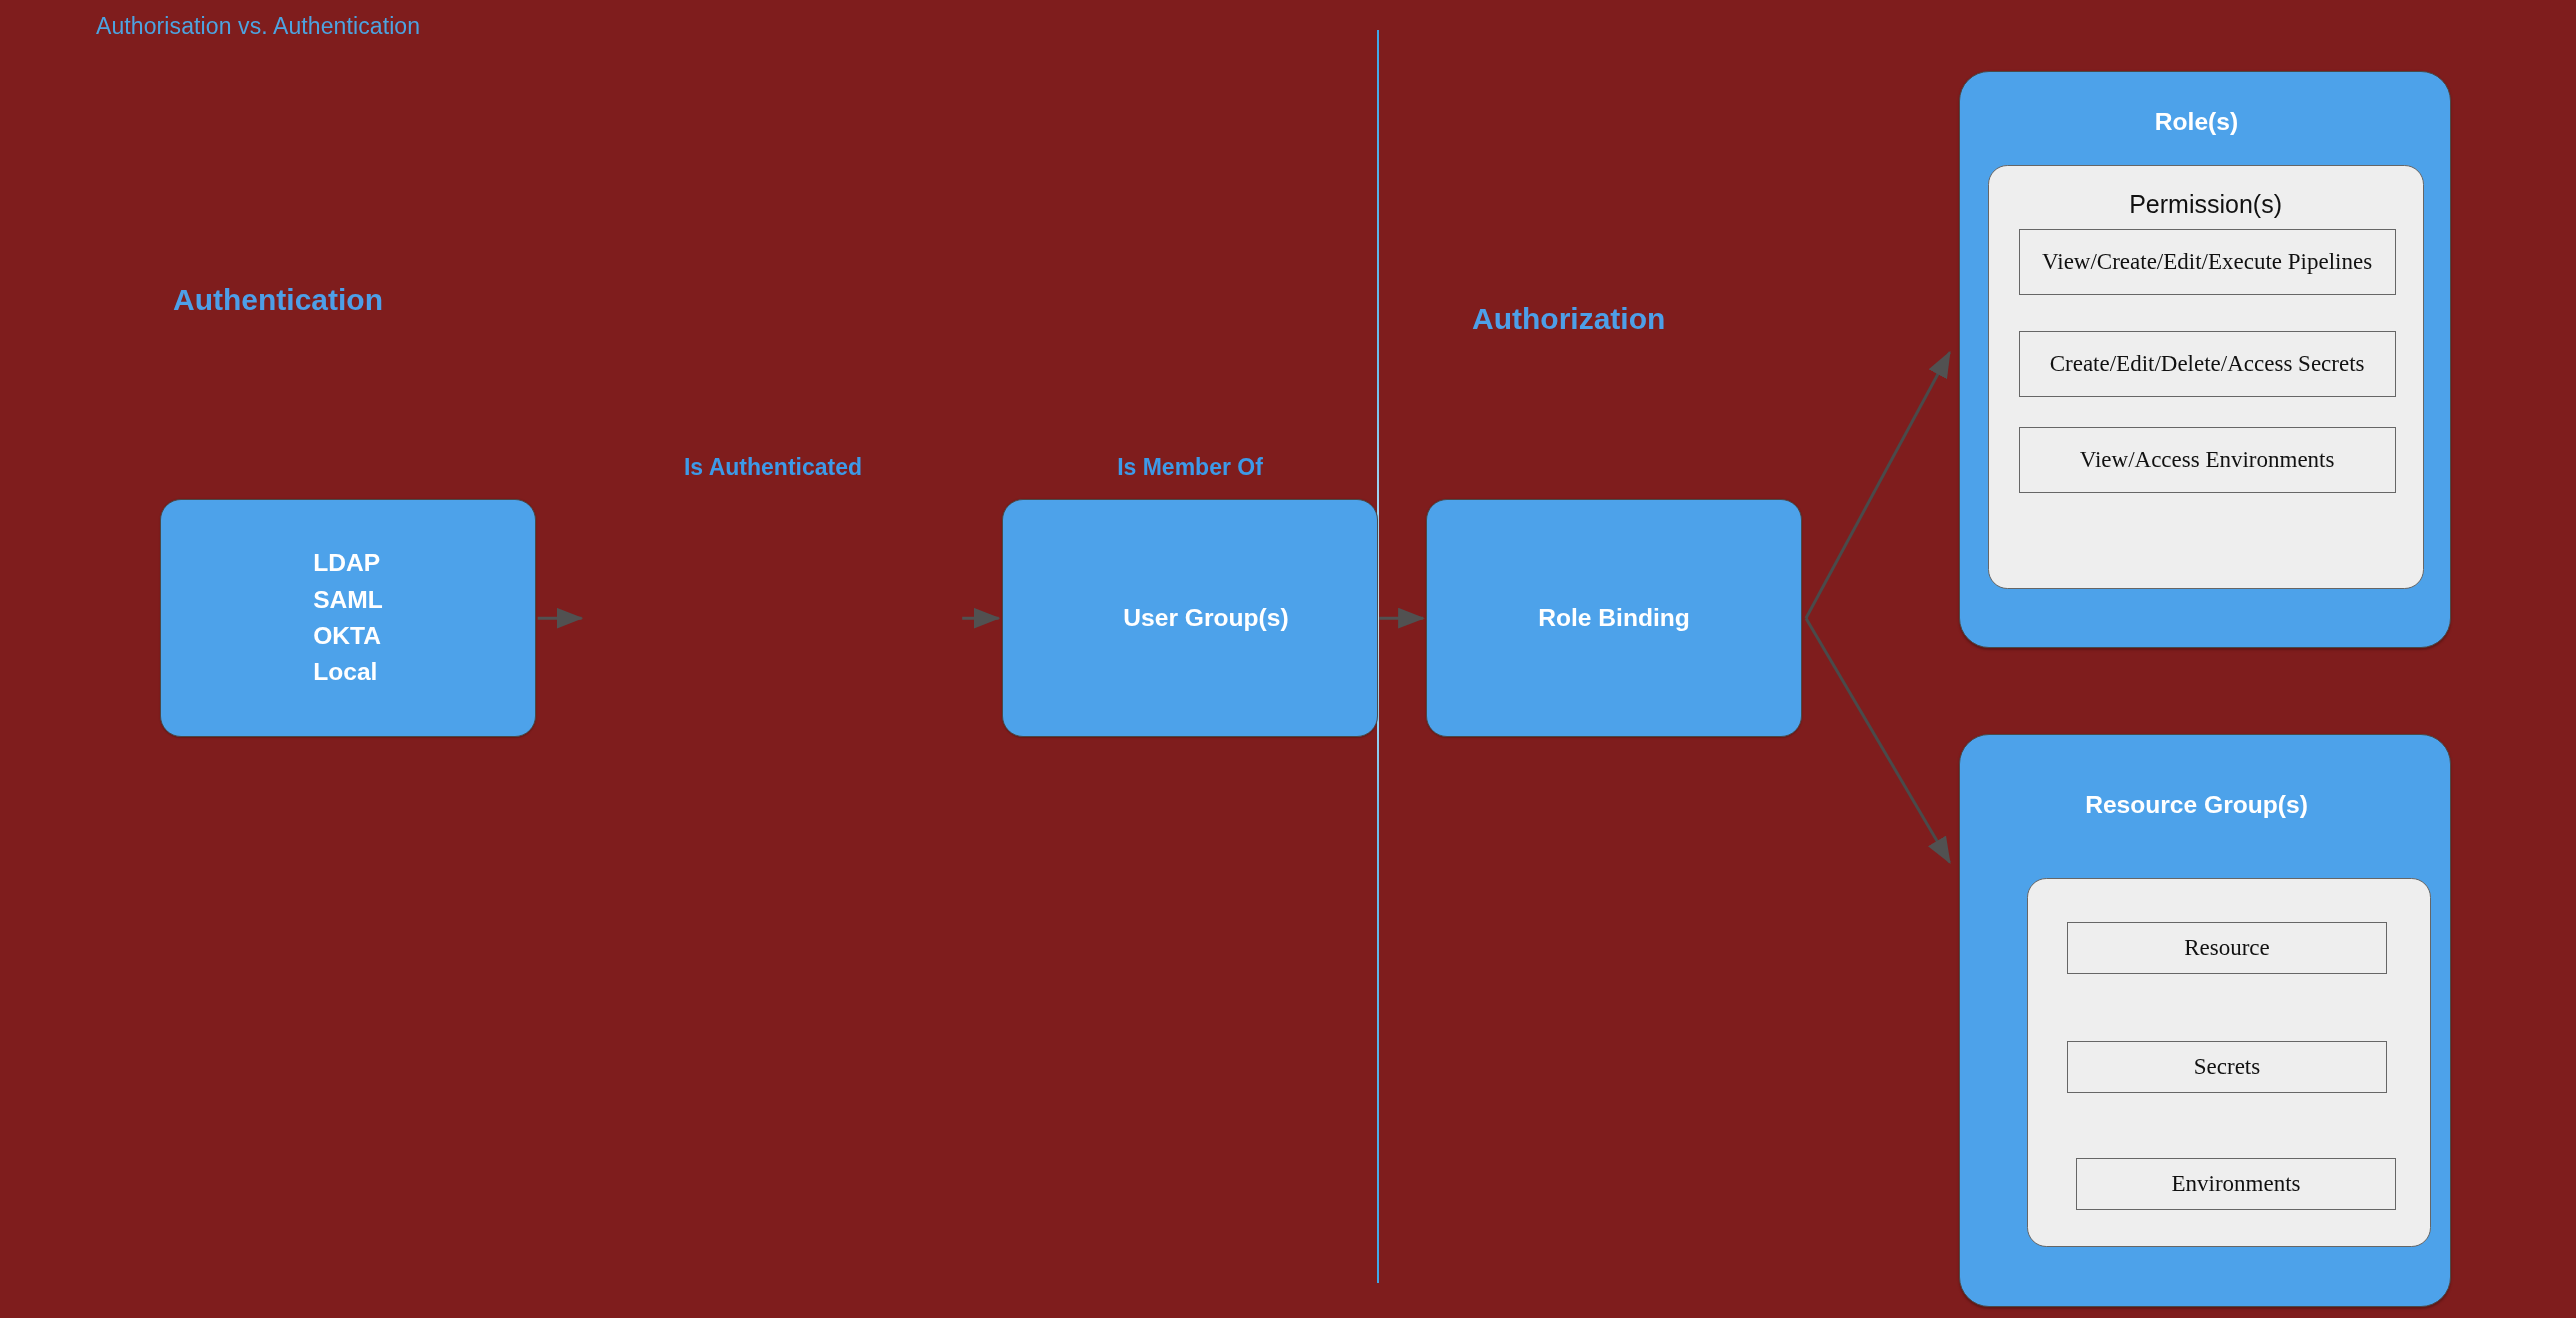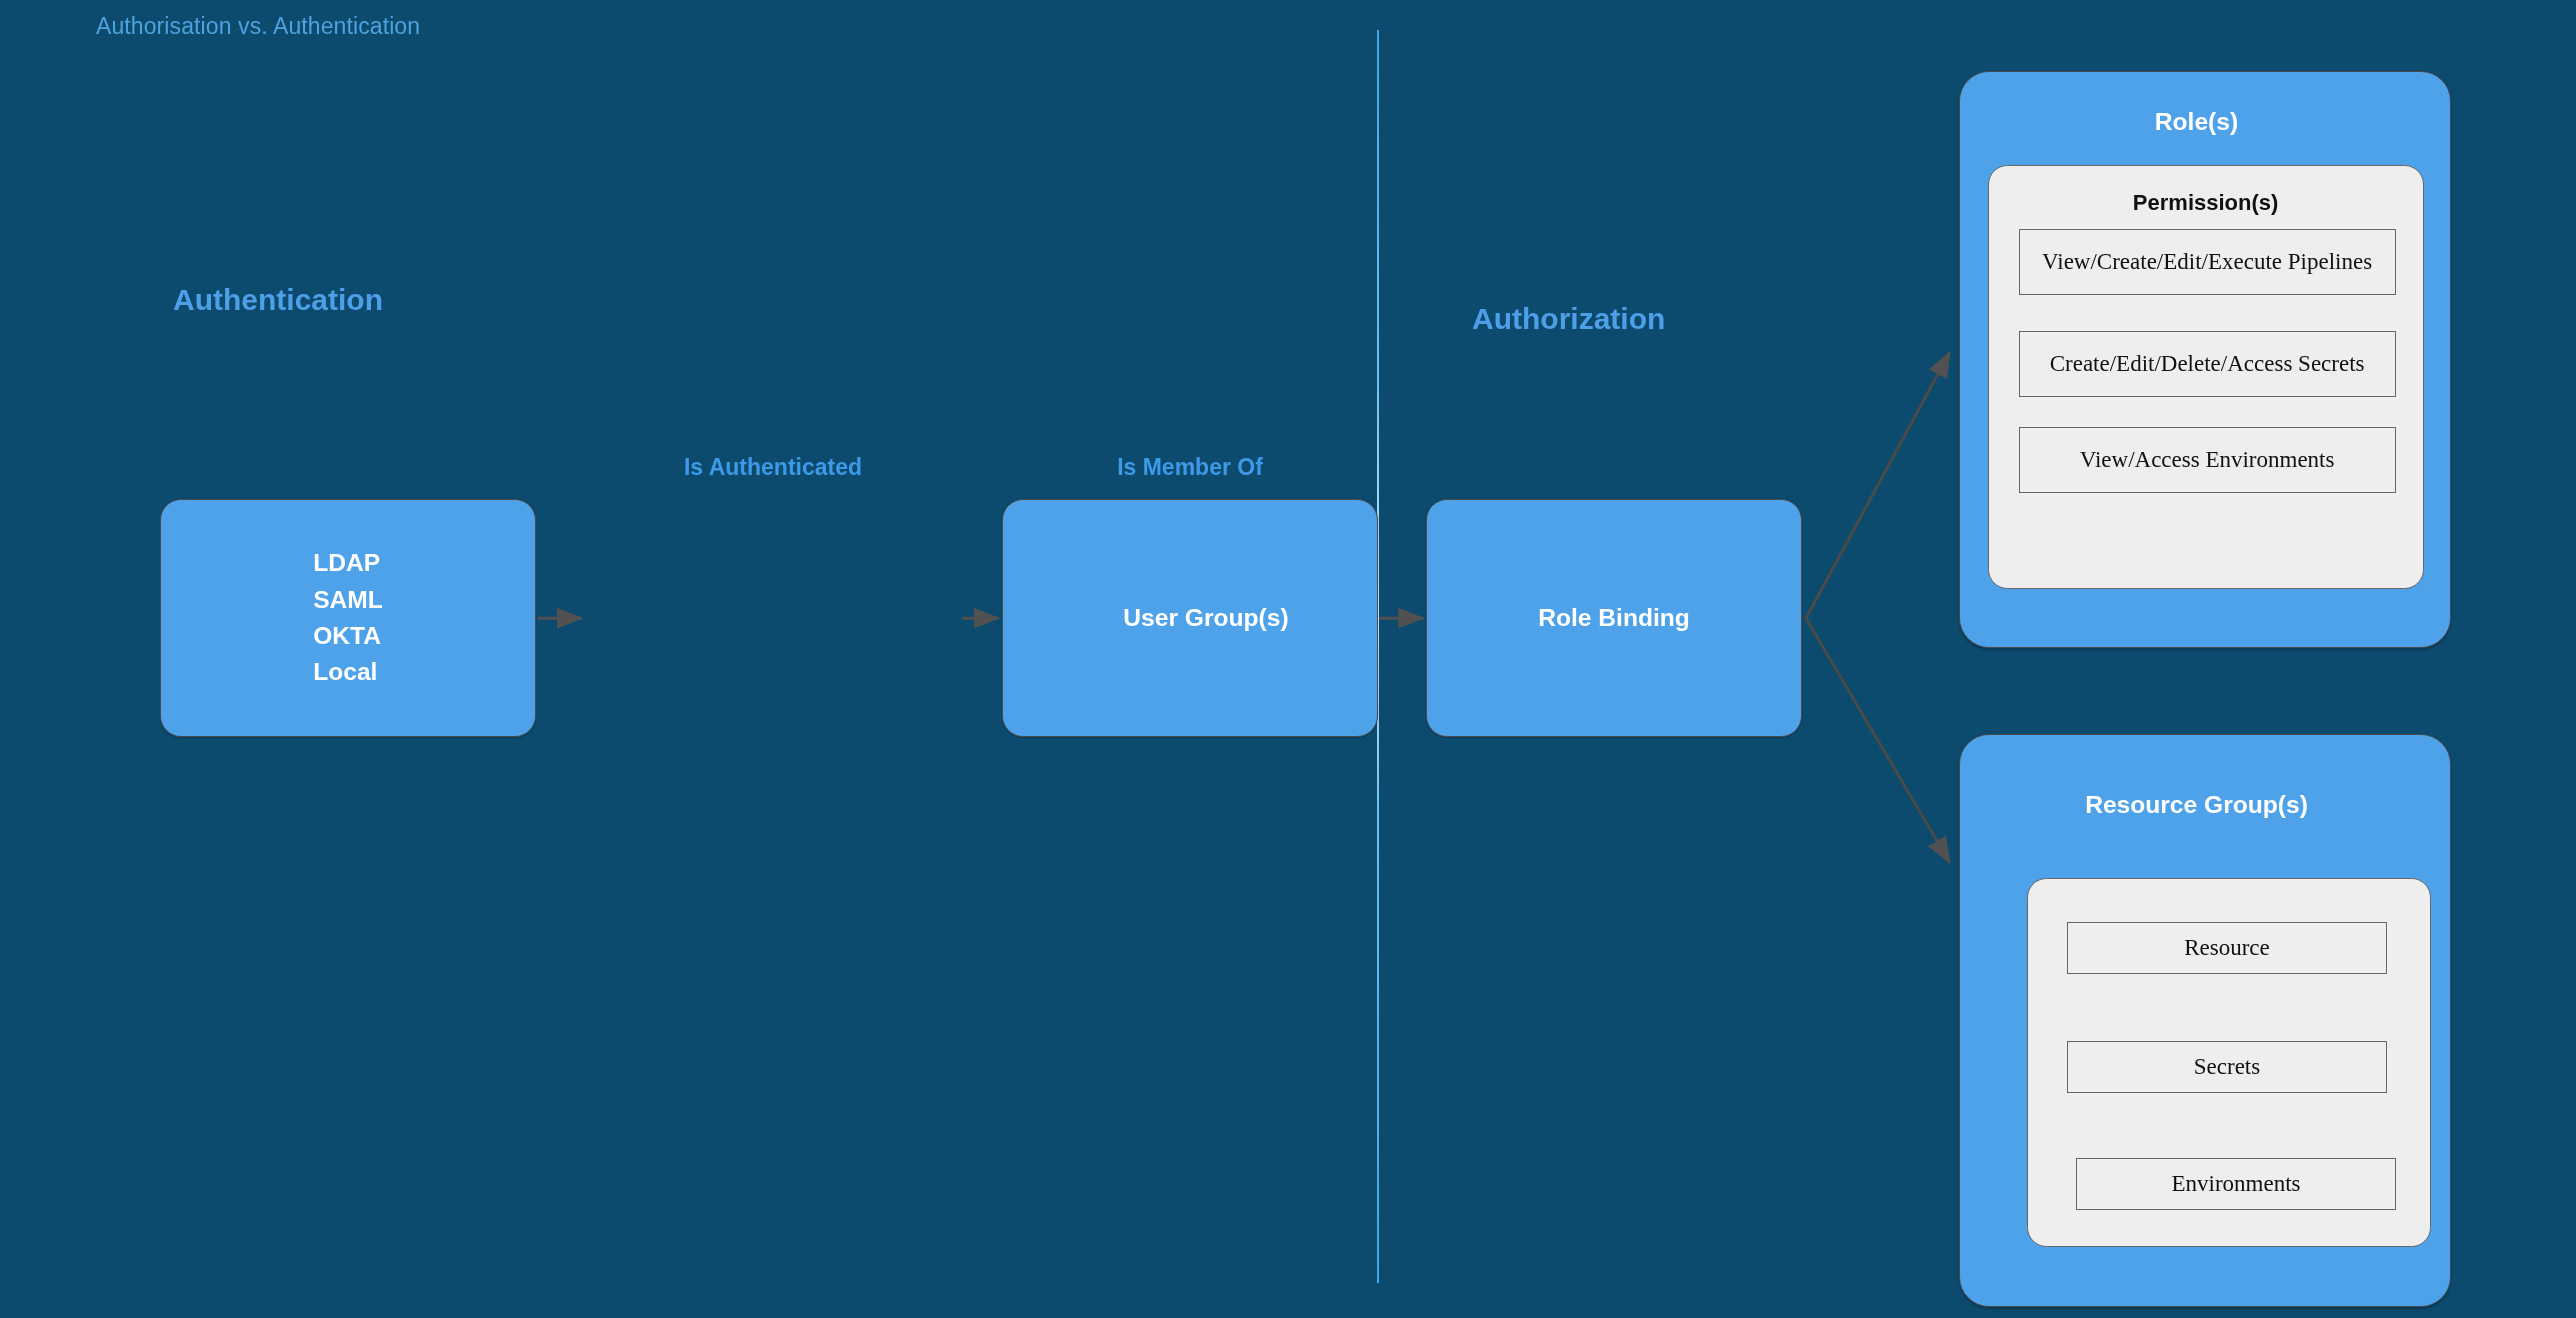--- a/index.html
+++ b/index.html
@@ -10,21 +10,21 @@
   }
   body {
     font-family: "Liberation Sans", sans-serif;
     -webkit-font-smoothing: antialiased;
   }
 
   #canvas {
     position: relative;
     width: 2576px;
     height: 1319px;
-    background: #0c4a6e;
+    background: #7f1d1d;
     overflow: hidden;
   }
 
   
   #diagram-title {
     position: absolute;
     left: 96px;
     top: 13.4px;
     font-size: 23px;
     font-weight: 400;
@@ -112,22 +112,22 @@
     background: #eeeeee;
     border: 1.5px solid #666666;
     border-radius: 19.4px;
   }
   .inner-panel-title {
     position: absolute;
     left: 0;
     right: 0;
     text-align: center;
     color: #111111;
-    font-size: 22px;
-    font-weight: 700;
+    font-size: 25px;
+    font-weight: 400;
     white-space: nowrap;
   }
   .item-box {
     position: absolute;
     box-sizing: border-box;
     background: #eeeeee;
     border: 1.5px solid #666666;
     display: flex;
     align-items: center;
     justify-content: center;

